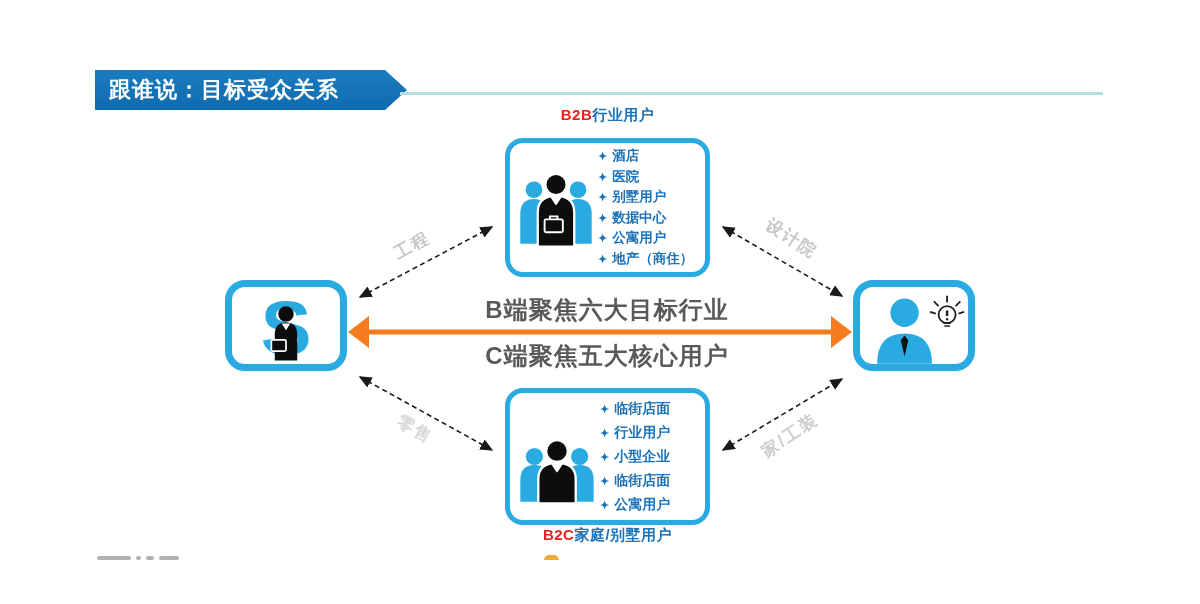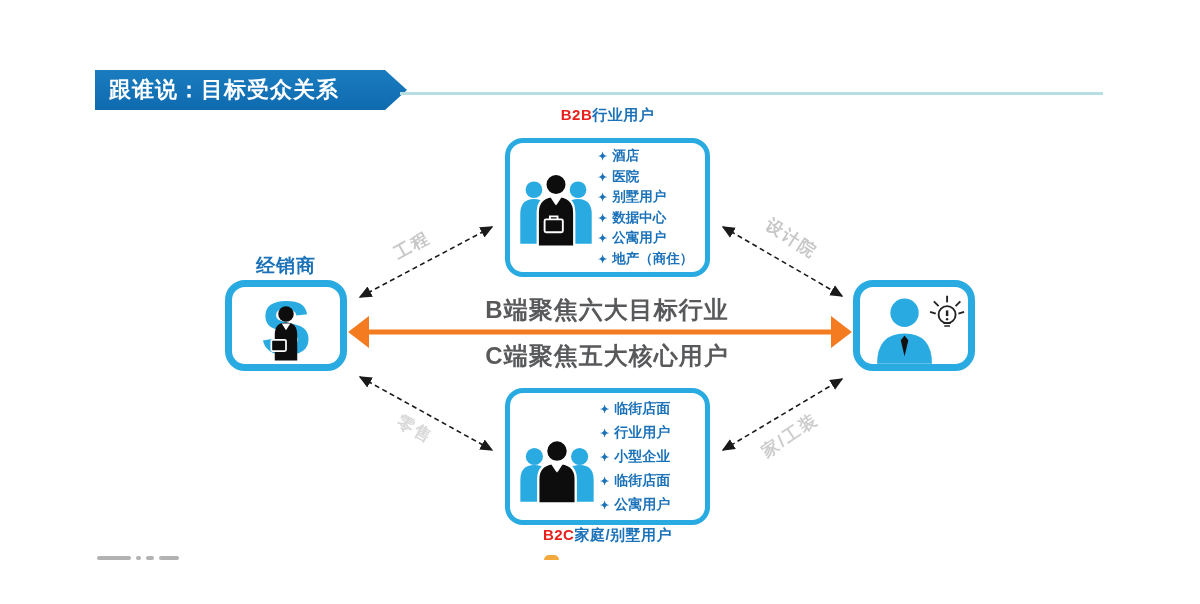--- a/index.html
+++ b/index.html
@@ -123,21 +123,20 @@
         <span class="bullet">✦</span>
         <span>公寓用户</span>
       </li>
         <li>
         <span class="bullet">✦</span>
         <span>地产（商住）</span>
       </li>
       </ul>
   </div>
 
-  <div class="node-label label-distributor">经销商</div>
   <div class="node-box box-distributor">
     <svg class="dollar-icon" viewBox="0 0 90 88" aria-hidden="true">
       <text x="45" y="76" text-anchor="middle" font-size="88" font-weight="bold" fill="#29abe2" font-family="Liberation Sans, sans-serif">S</text>
       <circle cx="45" cy="30" r="9" fill="#0d0d0d"></circle>
       <path d="M32 84 V54 q0-14 13-14 q13 0 13 14 V84 Z" fill="#0d0d0d"></path>
       <path d="M40 41 L45 49 L50 41 Z" fill="#fff"></path>
       <rect x="28" y="60" width="17" height="13" rx="1.5" fill="#0d0d0d" stroke="#fff" stroke-width="2"></rect>
     </svg>
   </div>
 

